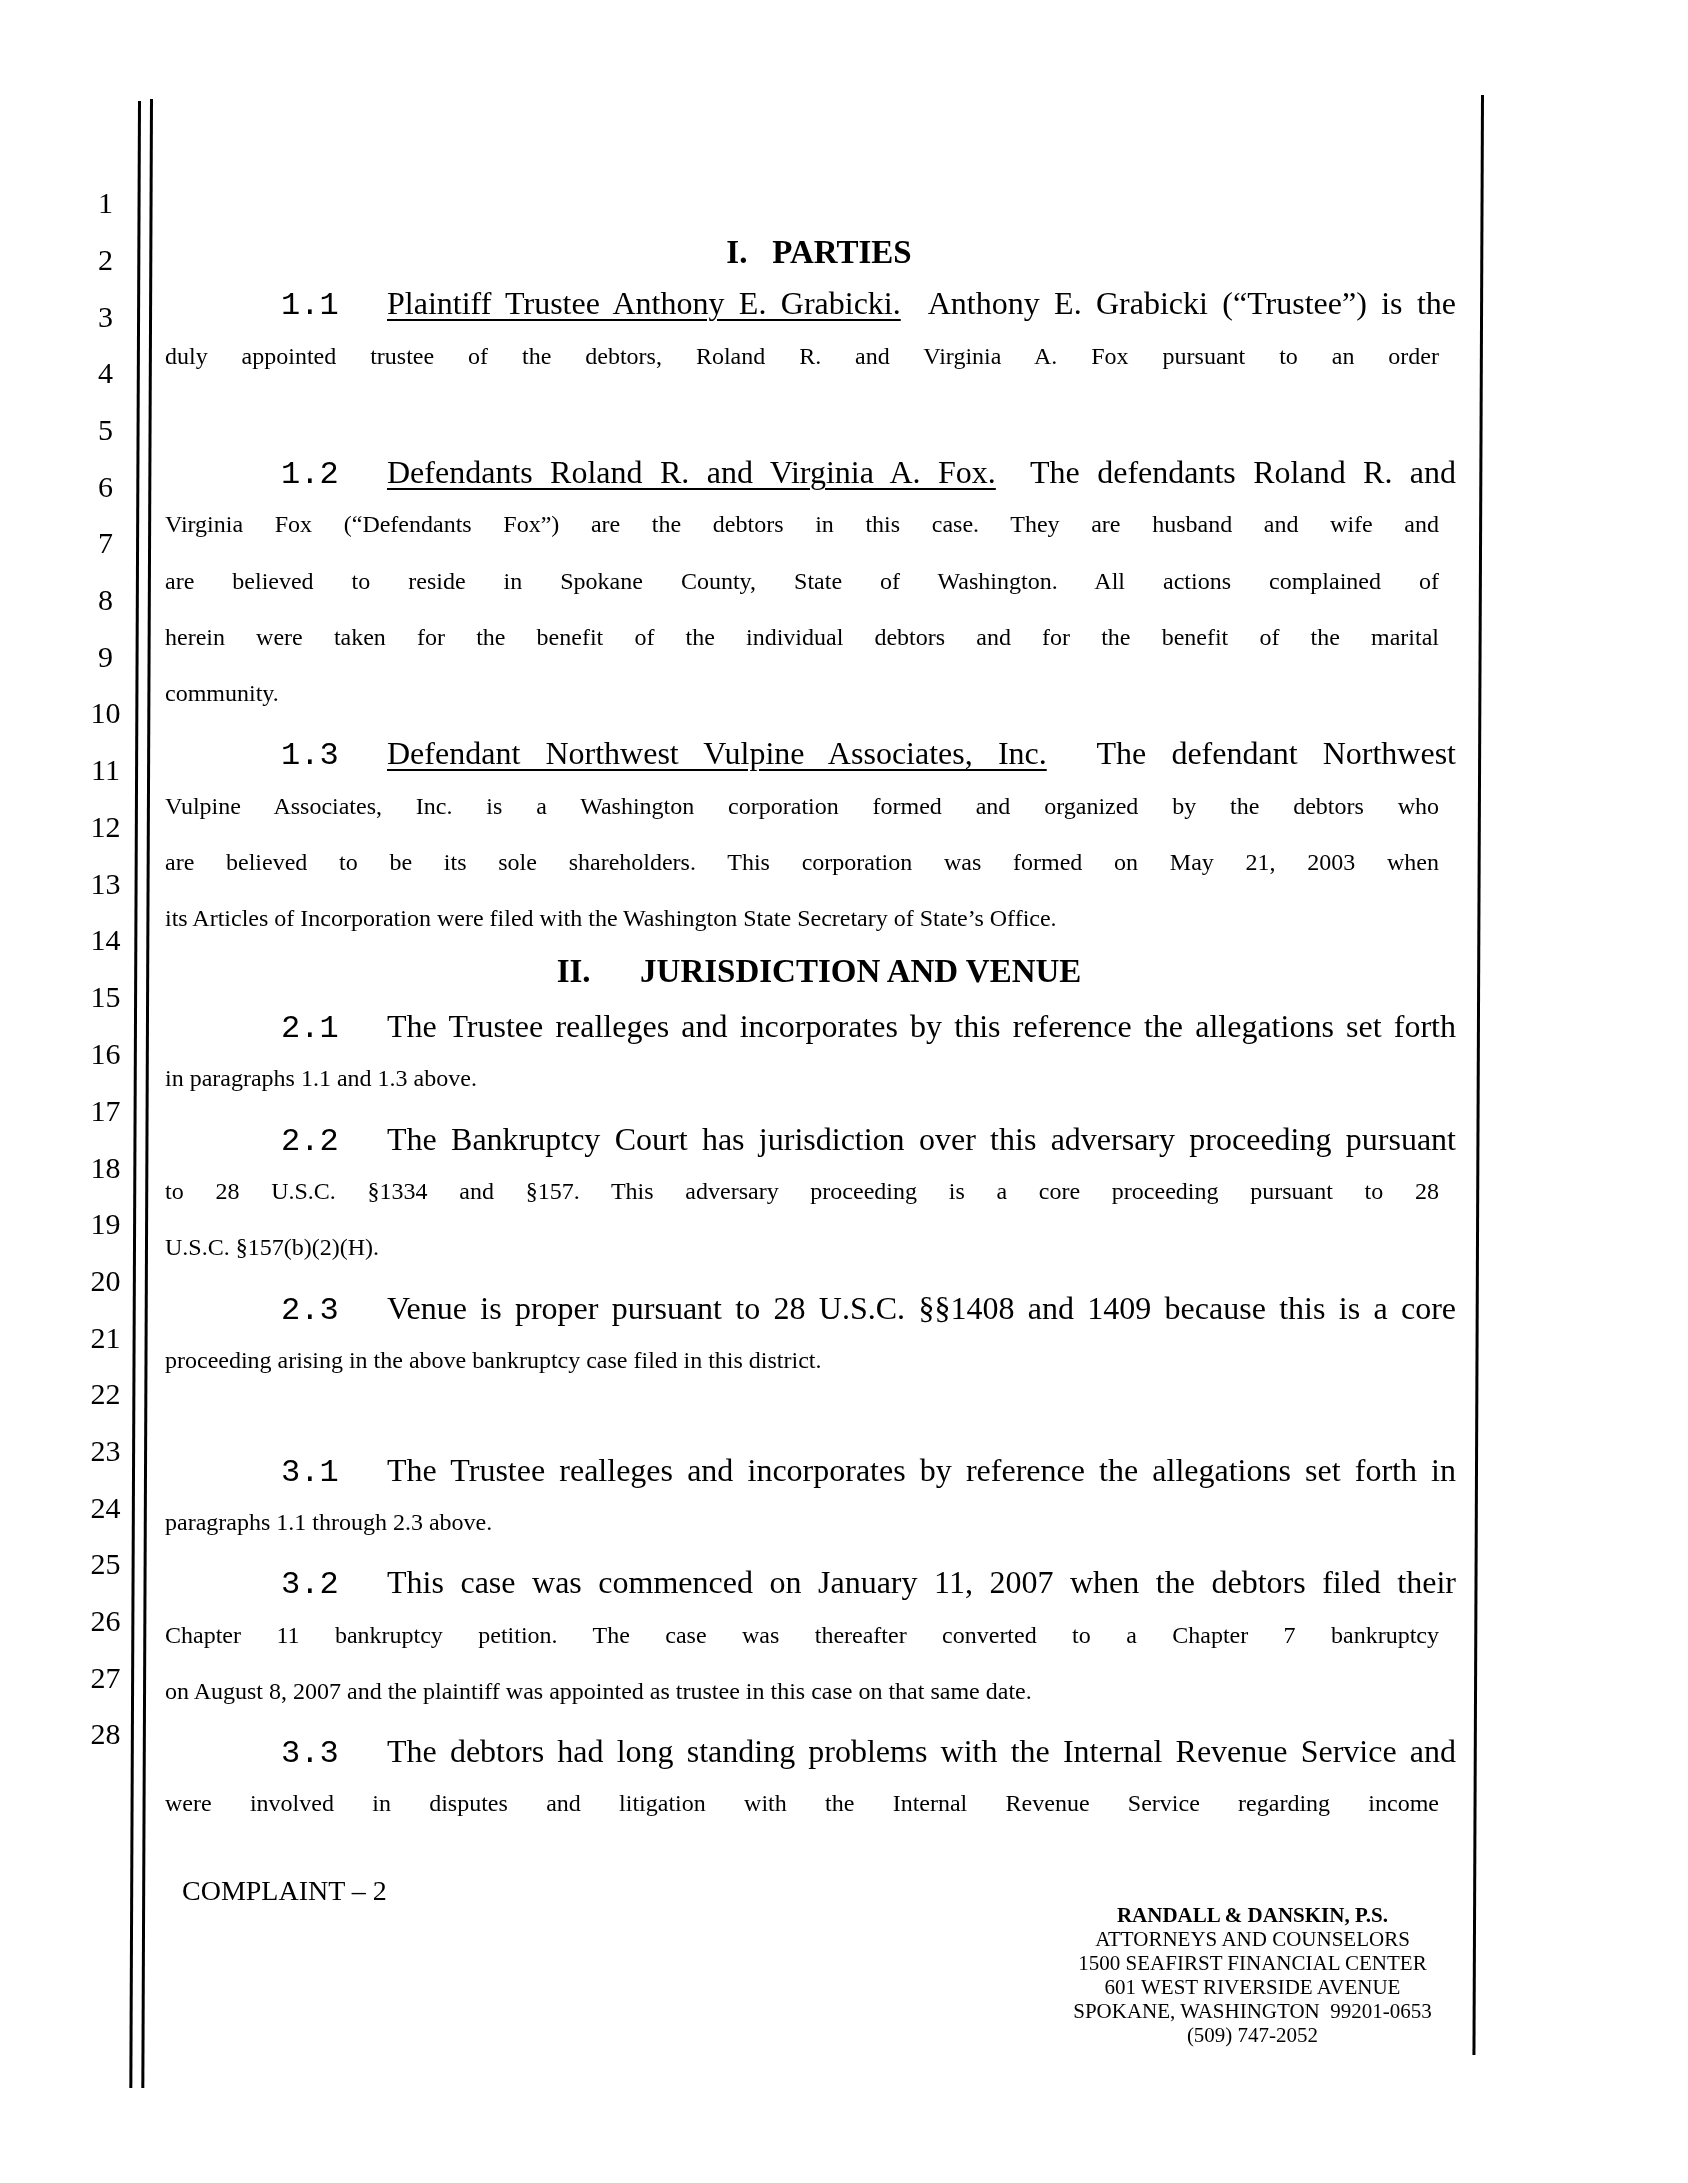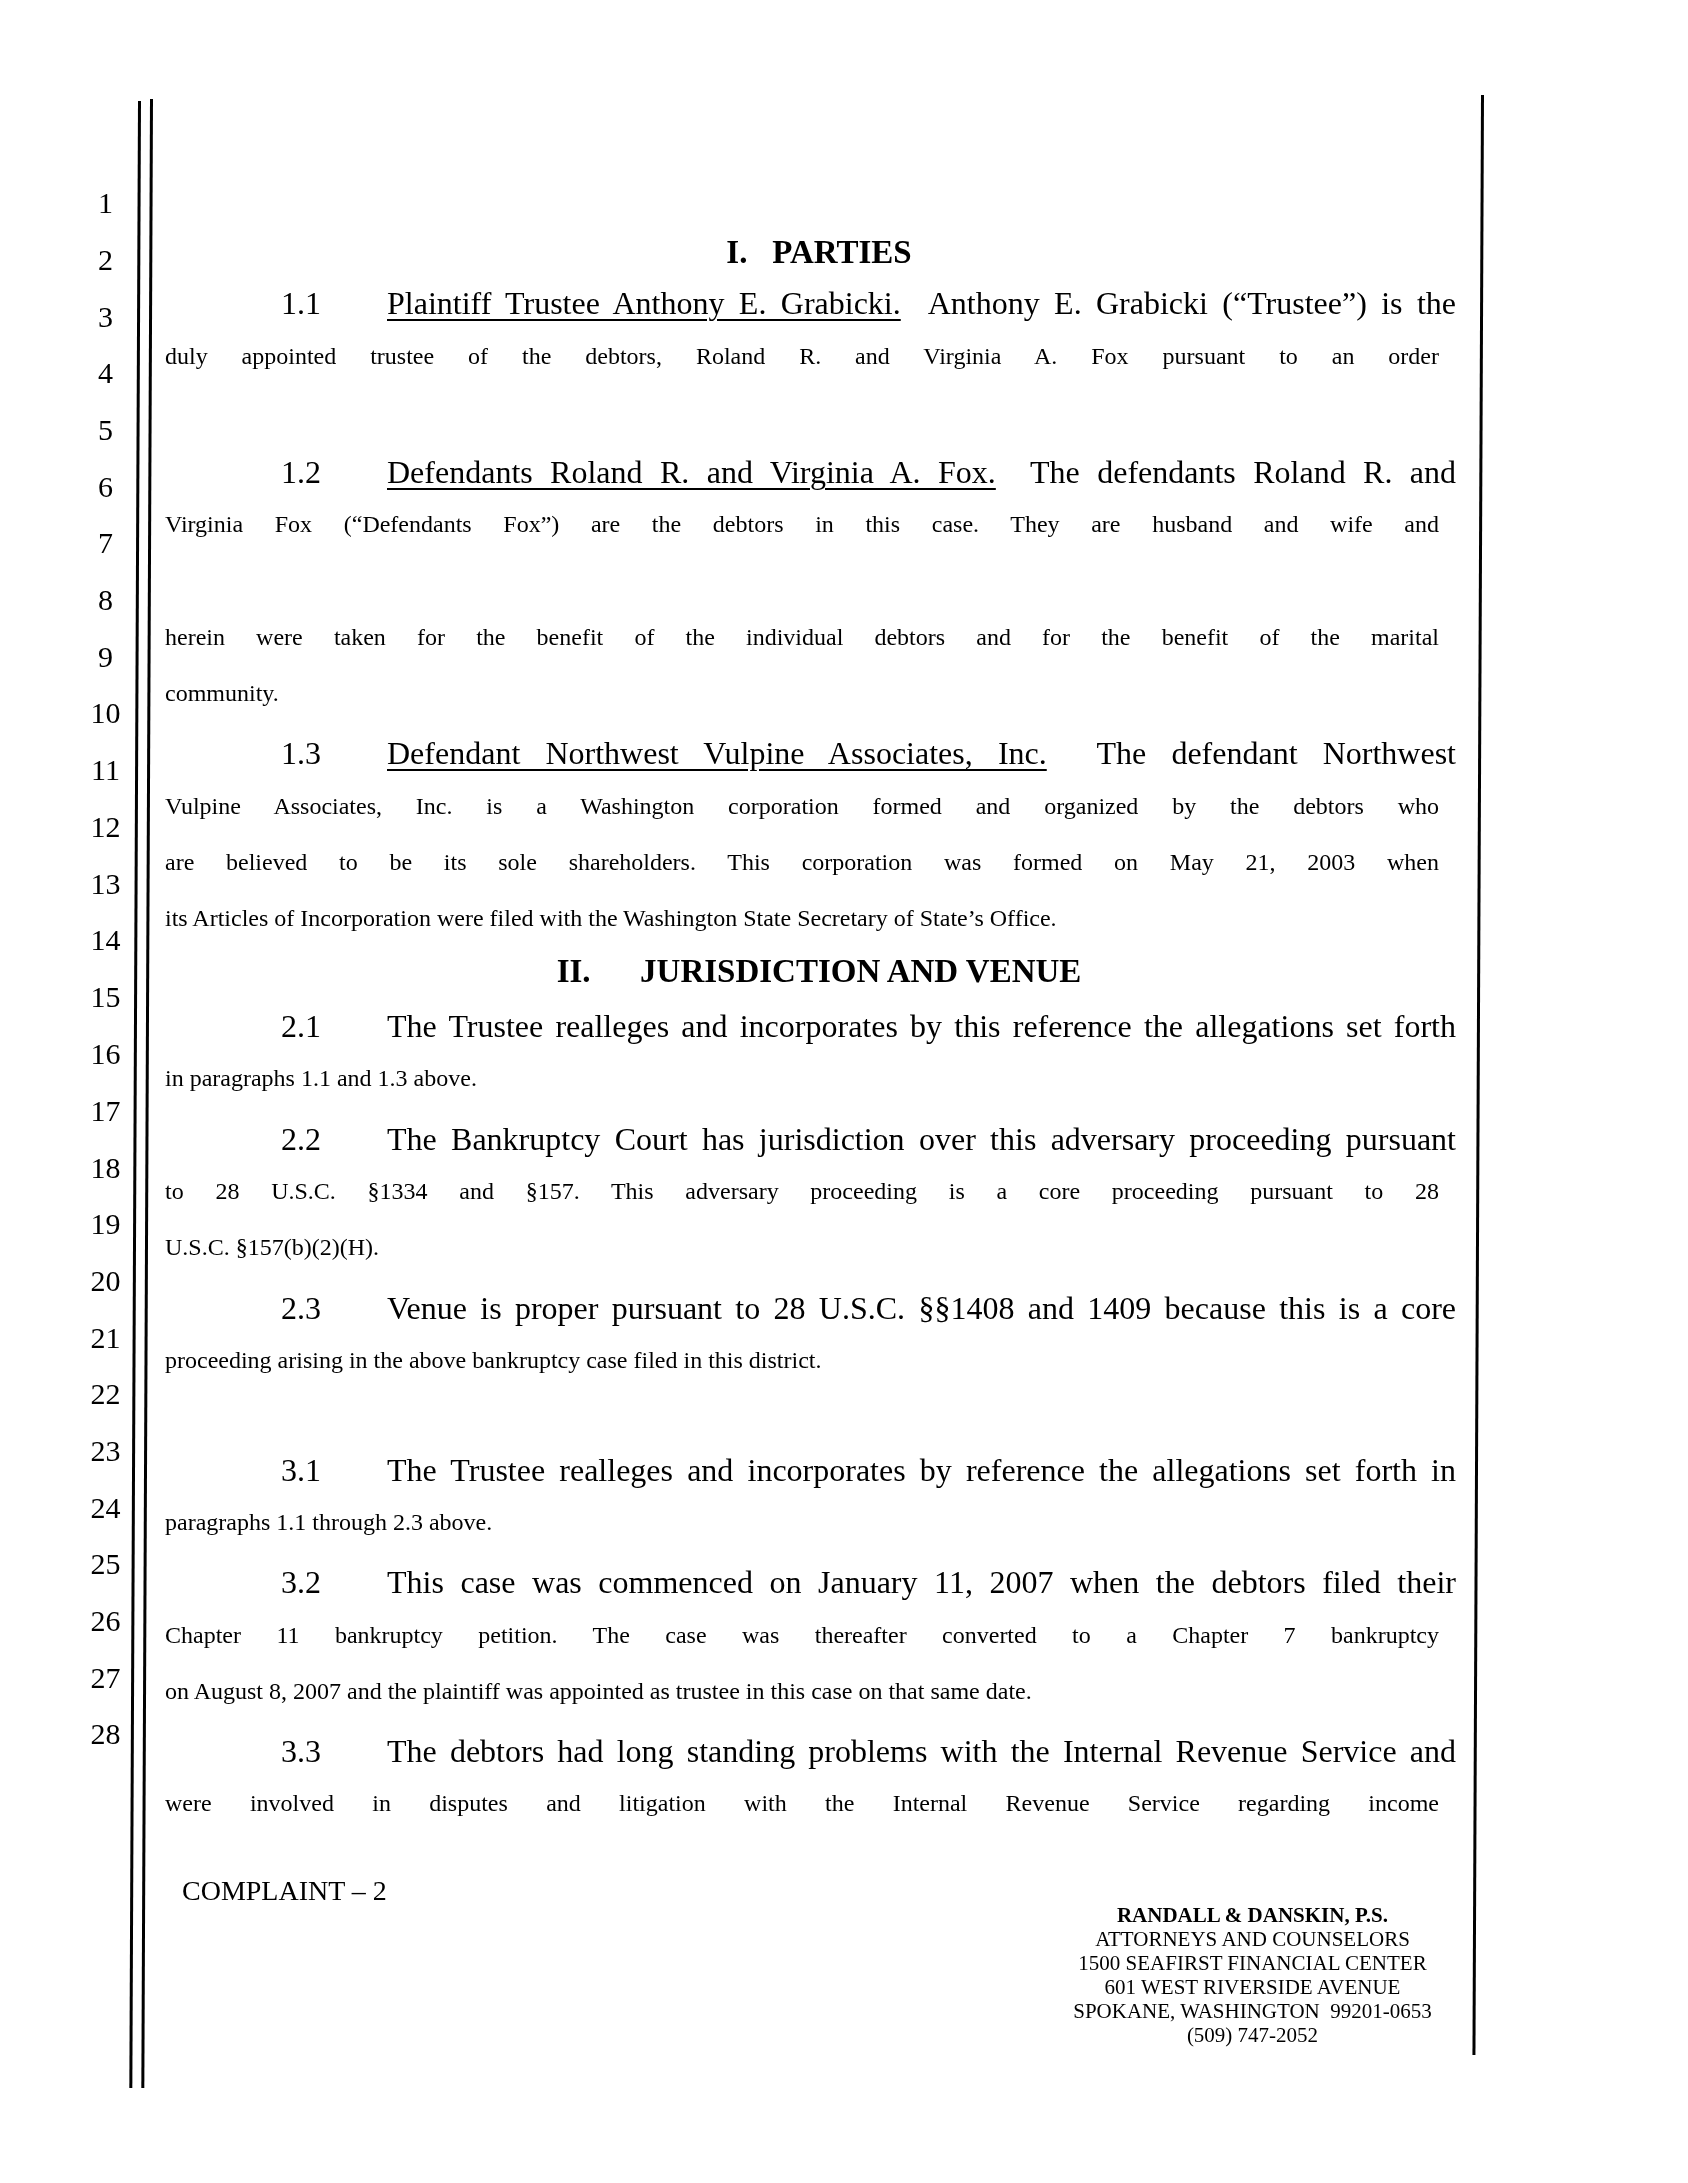--- a/index.html
+++ b/index.html
@@ -4,21 +4,21 @@
 <style>
   html, body { margin: 0; padding: 0; background: #ffffff; }
   body { width: 1688px; height: 2183px; position: relative; overflow: hidden; font-family: "Liberation Serif", "DejaVu Serif", serif; color: #000; }
   .page { position: absolute; left: 0; top: 0; width: 1688px; height: 2183px; background: #fff; }
   .vline { position: absolute; background: #000; }
   .lnum { position: absolute; left: 79px; width: 53px; text-align: center; font-size: 30px; line-height: 1; height: 30px; }
   .ln { position: absolute; left: 165px; width: 1274px; font-size: 24px; line-height: 1; height: 33px; white-space: nowrap; }
   .ln.just { text-align: justify; text-align-last: justify; white-space: normal; }
   .heading { position: absolute; left: 182px; width: 1274px; text-align: center; font-weight: bold; font-size: 33px; line-height: 1; height: 34px; white-space: pre; }
   .indent-line { position: absolute; left: 281px; width: 1175px; font-size: 32px; line-height: 1; height: 33px; text-align: justify; text-align-last: justify; }
-  .pn { display: inline-block; width: 106px; text-align: left; }
+  .pn { display: inline-block; width: 106px; text-align: left; font-family: Liberation Mono, monospace; }
   .u { text-decoration: underline; text-decoration-thickness: 2px; text-underline-offset: 5.3px; }
   .footer-left { position: absolute; left: 182px; top: 1877px; font-size: 28px; line-height: 1; }
   .firm { position: absolute; left: 1054px; width: 397px; top: 1875px; text-align: center; font-size: 21px; line-height: 24px; margin-top: 28px; }
   .firm .b { font-weight: bold; }
 </style>
 </head>
 <body>
 
 <div class="page">
 
@@ -61,20 +61,21 @@
 
   <div class="indent-line" style="top:287px">
     <span class="pn">1.1</span><span class="u">Plaintiff Trustee Anthony E. Grabicki.</span>&nbsp; <span>Anthony E. Grabicki (“Trustee”) is the</span>
   </div>
   <div class="ln just" style="top:344px">duly appointed trustee of the debtors, Roland R. and Virginia A. Fox pursuant to an order</div>
 
   <div class="indent-line" style="top:456px">
     <span class="pn">1.2</span><span class="u">Defendants Roland R. and Virginia A. Fox.</span>&nbsp; <span>The defendants Roland R. and</span>
   </div>
   <div class="ln just" style="top:512px">Virginia Fox (“Defendants Fox”) are the debtors in this case.  They are husband and wife and</div>
+  <div class="ln just" style="top:569px">are believed to reside in Spokane County, State of Washington.  All actions complained of</div>
   <div class="ln" style="top:681px">community.</div>
   <div class="ln just" style="top:625px">herein were taken for the benefit of the individual debtors and for the benefit of the marital</div>
 
   <div class="indent-line" style="top:737px">
     <span class="pn">1.3</span><span class="u">Defendant Northwest Vulpine Associates, Inc.</span>&nbsp; <span>The defendant Northwest</span>
   </div>
   <div class="ln just" style="top:794px">Vulpine Associates, Inc. is a Washington corporation formed and organized by the debtors who</div>
   <div class="ln just" style="top:850px">are believed to be its sole shareholders.  This corporation was formed on May 21, 2003 when</div>
   <div class="ln" style="top:906px">its Articles of Incorporation were filed with the Washington State Secretary of State’s Office.</div>
 

